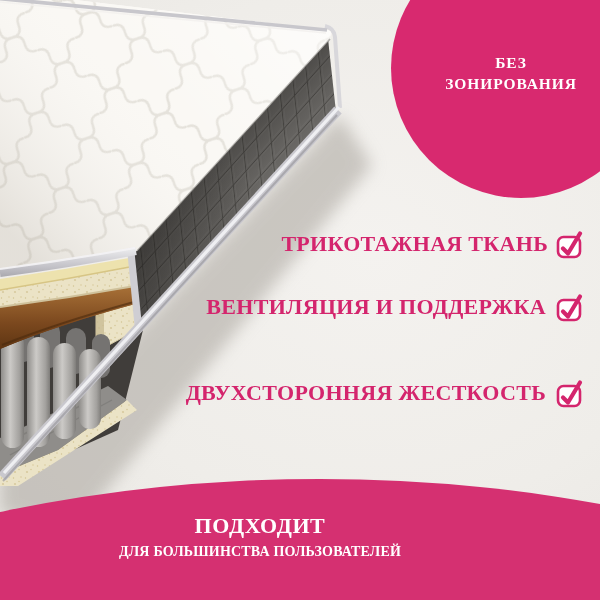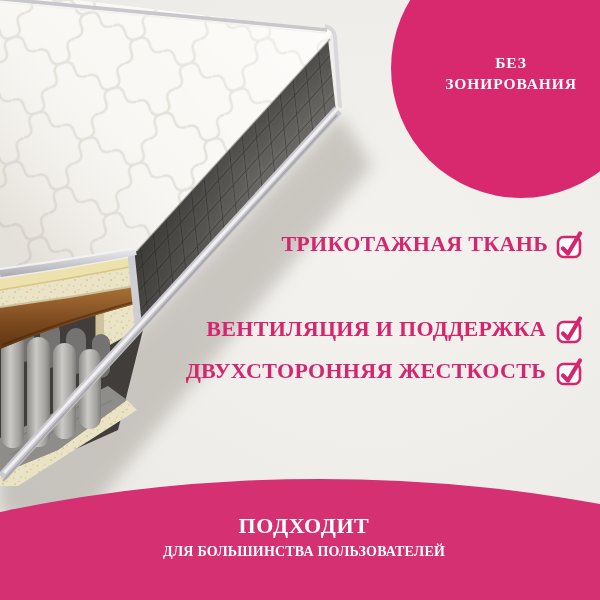--- a/index.html
+++ b/index.html
@@ -19,30 +19,30 @@
     padding-right:20px;text-align:center;color:#FFFFFF;font-weight:700;
     font-size:15.5px;line-height:21px;letter-spacing:.9px;
   }
   
   .feature-row{
     position:absolute;right:17px;height:30px;display:flex;align-items:center;
     gap:10px;color:#D4256D;font-weight:700;font-size:22px;letter-spacing:.3px;
     white-space:nowrap;z-index:3;
   }
   .feature-row .label{line-height:30px;}
-  .row-1{top:229px;gap:8px;} .row-2{top:314px;} .row-3{top:356px;}
+  .row-1{top:229px;gap:8px;} .row-2{top:292px;} .row-3{top:378px;}
   .checkbox-icon{display:block;}
   
   .banner{
     position:absolute;left:-500px;top:479px;width:1640px;height:832px;
     border-radius:50%;background:#D53071;z-index:2;
   }
   .banner-text{
     position:absolute;left:0;top:513px;width:520px;text-align:center;
-    color:#FFFFFF;font-weight:700;z-index:3;margin-left:44px;
+    color:#FFFFFF;font-weight:700;z-index:3;
   }
   .banner-line1{font-size:22px;line-height:26px;letter-spacing:.6px;}
   .banner-line2{font-size:14px;line-height:26px;letter-spacing:.2px;}
 </style>
 </head>
 <body>
 
 <div class="canvas">
 
   <svg class="photo-svg" width="600" height="600" viewBox="0 0 600 600">

